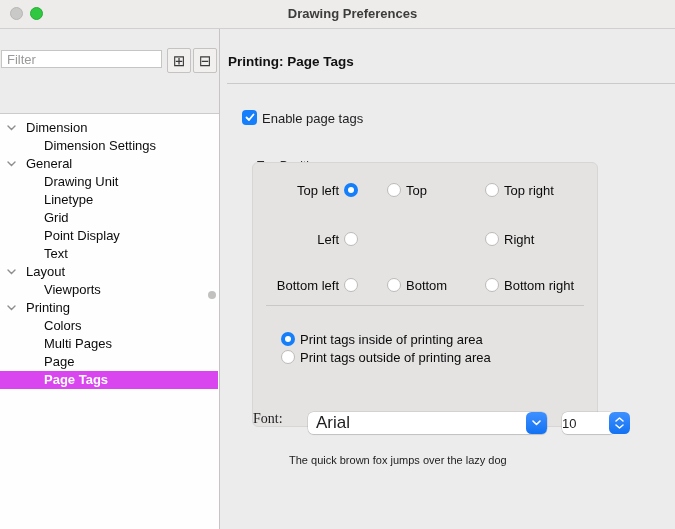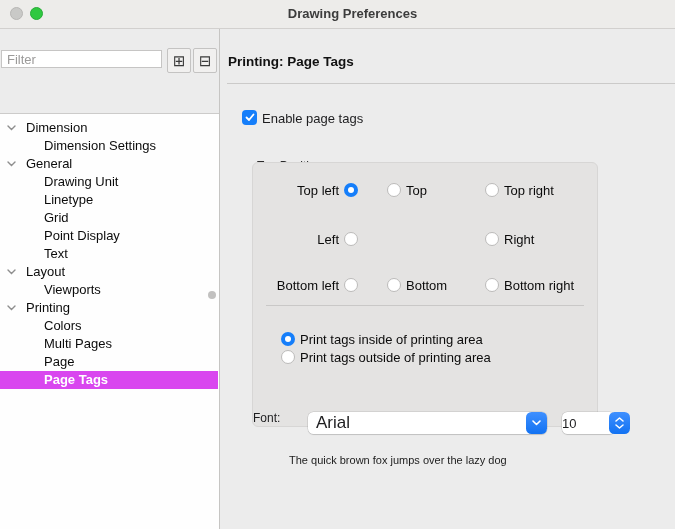--- a/index.html
+++ b/index.html
@@ -94,21 +94,21 @@
   }
   
   .r1 { top:19px; } .r2 { top:68px; } .r3 { top:114px; }
   .c1 { left:0; width:105px; justify-content:flex-end; }
   .c2 { left:134px; }
   .c3 { left:232px; }
   .gb-sep { position:absolute; left:13px; top:142px; width:318px; height:1px; background:#C9C8C7; }
   .parea { left:28px; }
   .pr1 { top:168px; } .pr2 { top:186px; }
 
-  .font-label { position:absolute; left:253px; top:411px; font-size:12px; }
+  .font-label { position:absolute; left:253px; top:411px; font-size:14px;font-family:Liberation Serif, serif; }
   .popup {
     position:absolute; left:308px; top:412px; width:239px; height:22px;
     background:#fff; border-radius:5.5px;
     box-shadow:0 0 0 0.5px rgba(0,0,0,0.15), 0 1px 1px rgba(0,0,0,0.12);
     display:flex; align-items:center;
   }
   .popup .pvalue { font-size:17px; padding-left:8px; flex:1; }
   .bluecap {
     width:21px; height:22px; border-radius:5.5px;
     background:linear-gradient(#3F90FF,#1272F2);

